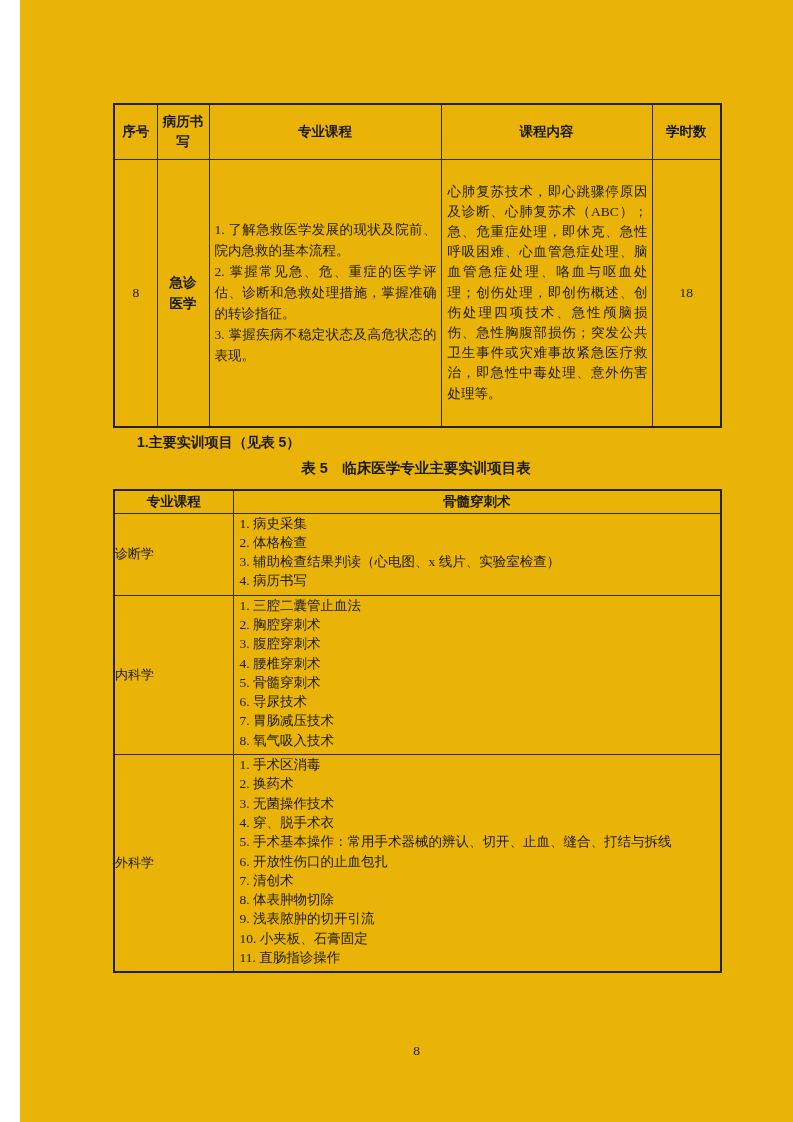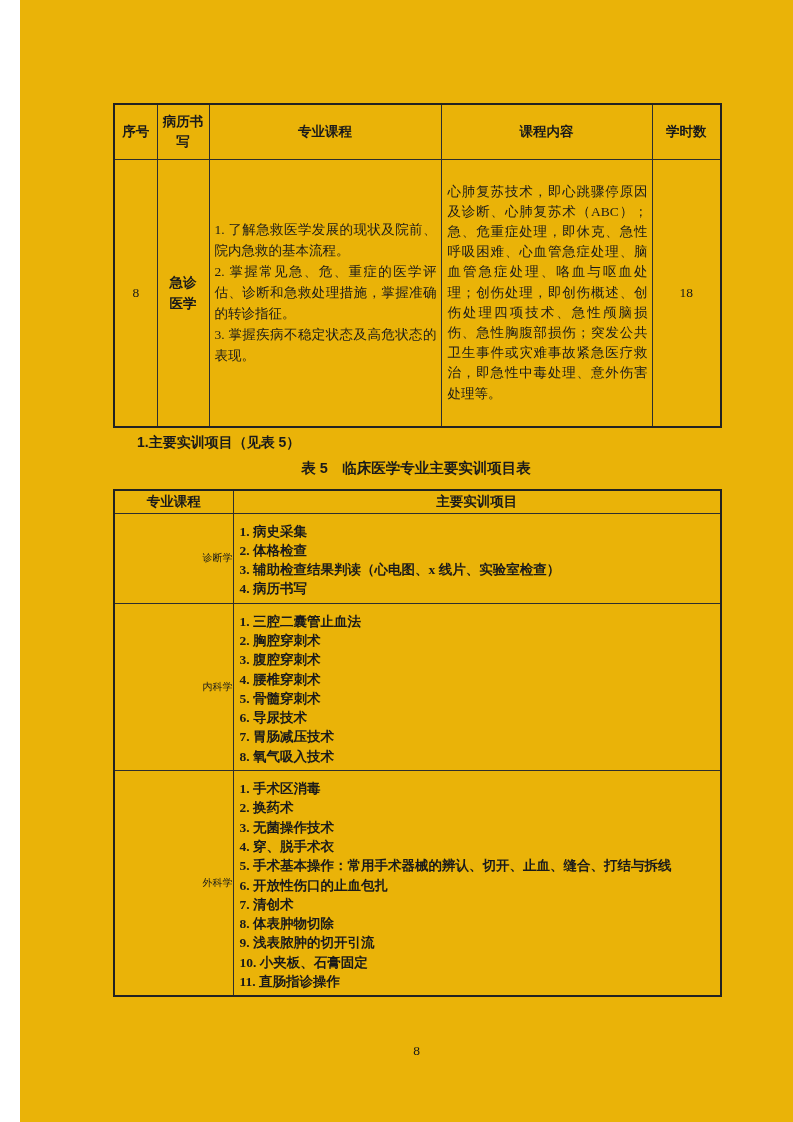--- a/index.html
+++ b/index.html
@@ -64,26 +64,26 @@
     font-size: 13.5px;
     border: 2px solid #222222;
   }
   .t2 th, .t2 td { border: 1px solid #2e2e2e; }
   .t2 thead th {
     height: 23px; font-weight: bold; text-align: center;
     font-size: 13.5px; padding: 1px 16px;
   }
   .t2 .col-course { width: 119px; }
   .t2 .cell-course {
-    text-align: right; vertical-align: middle; font-size: 10px;
+    text-align: left; vertical-align: middle; font-size: 13px;
   }
   .t2 .cell-items {
     text-align: left; vertical-align: middle;
-    padding: 8px 4px 4px 6px;
-    line-height: 19.3px; white-space: pre-line; font-weight: bold;
+    padding: 0 4px 4px 6px;
+    line-height: 19.3px; white-space: pre-line;
   }
 
   
   .page-number {
     position: absolute; left: 0; top: 1043px; width: 793px;
     text-align: center; font-size: 13.5px;
   }
 </style>
 </head>
 <body>
@@ -125,21 +125,21 @@
   <div class="table-caption">表 5　临床医学专业主要实训项目表</div>
 
   <table class="t2">
     <colgroup>
       <col class="col-course">
       <col style="width:488px">
     </colgroup>
     <thead>
       <tr>
         <th>专业课程</th>
-        <th>主要实训项目</th>
+        <th>骨髓穿刺术</th>
       </tr>
     </thead>
     <tbody>
       <tr>
         <td class="cell-course">诊断学</td>
         <td class="cell-items">1. 病史采集
 2. 体格检查
 3. 辅助检查结果判读（心电图、x 线片、实验室检查）
 4. 病历书写</td>
       </tr>

